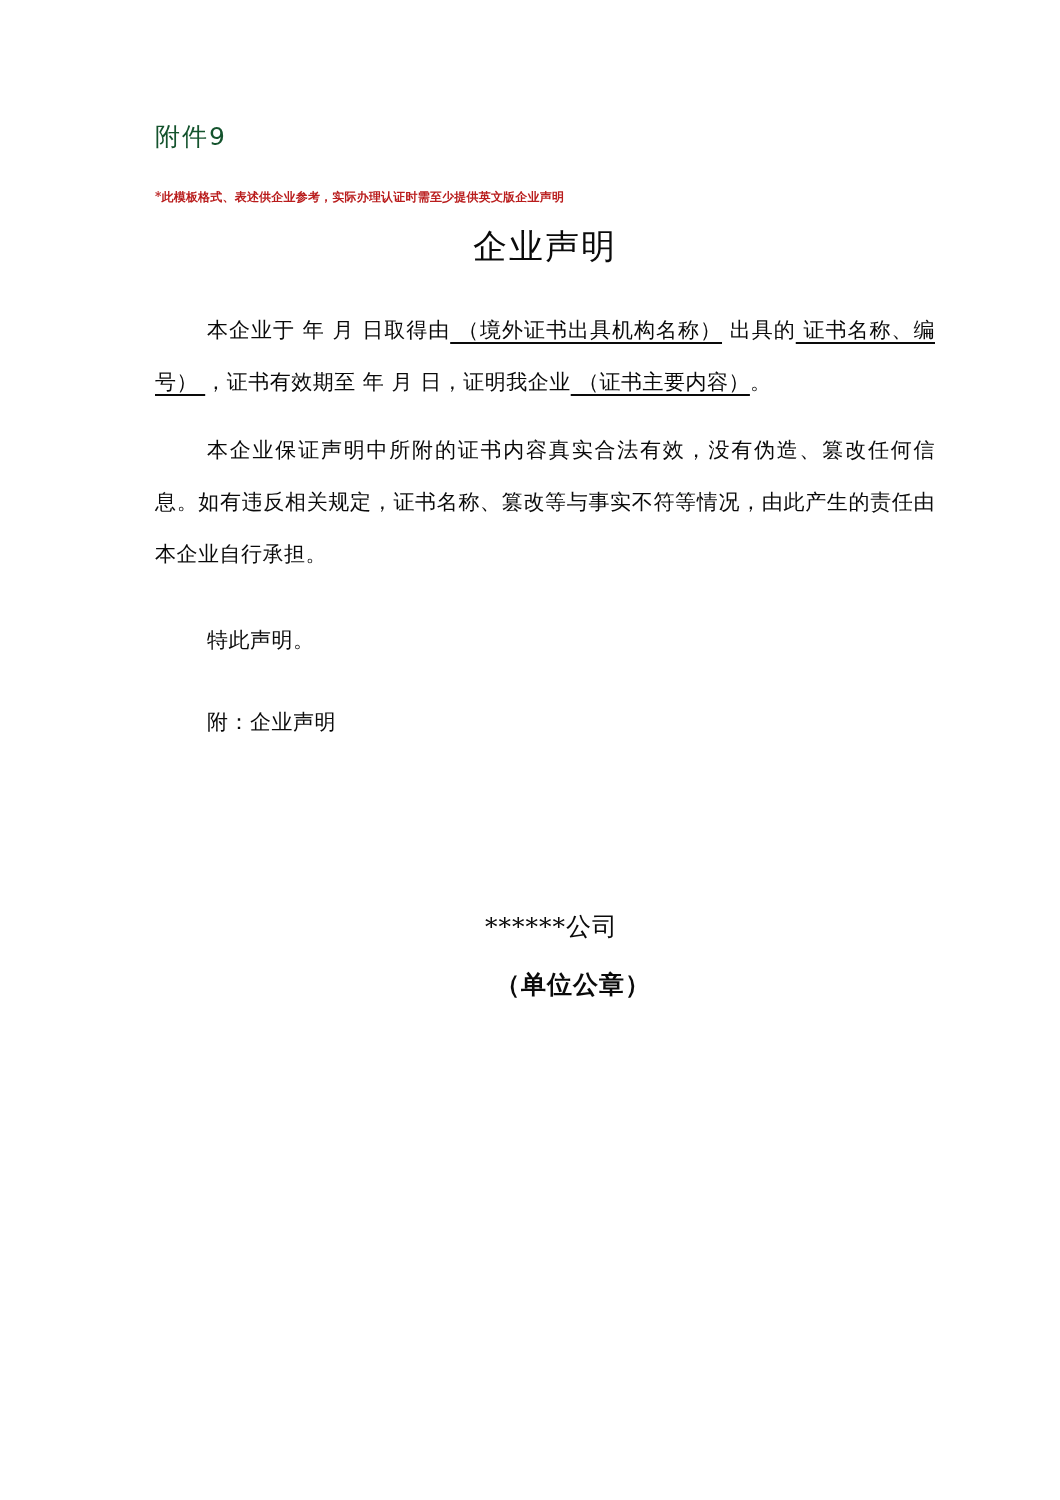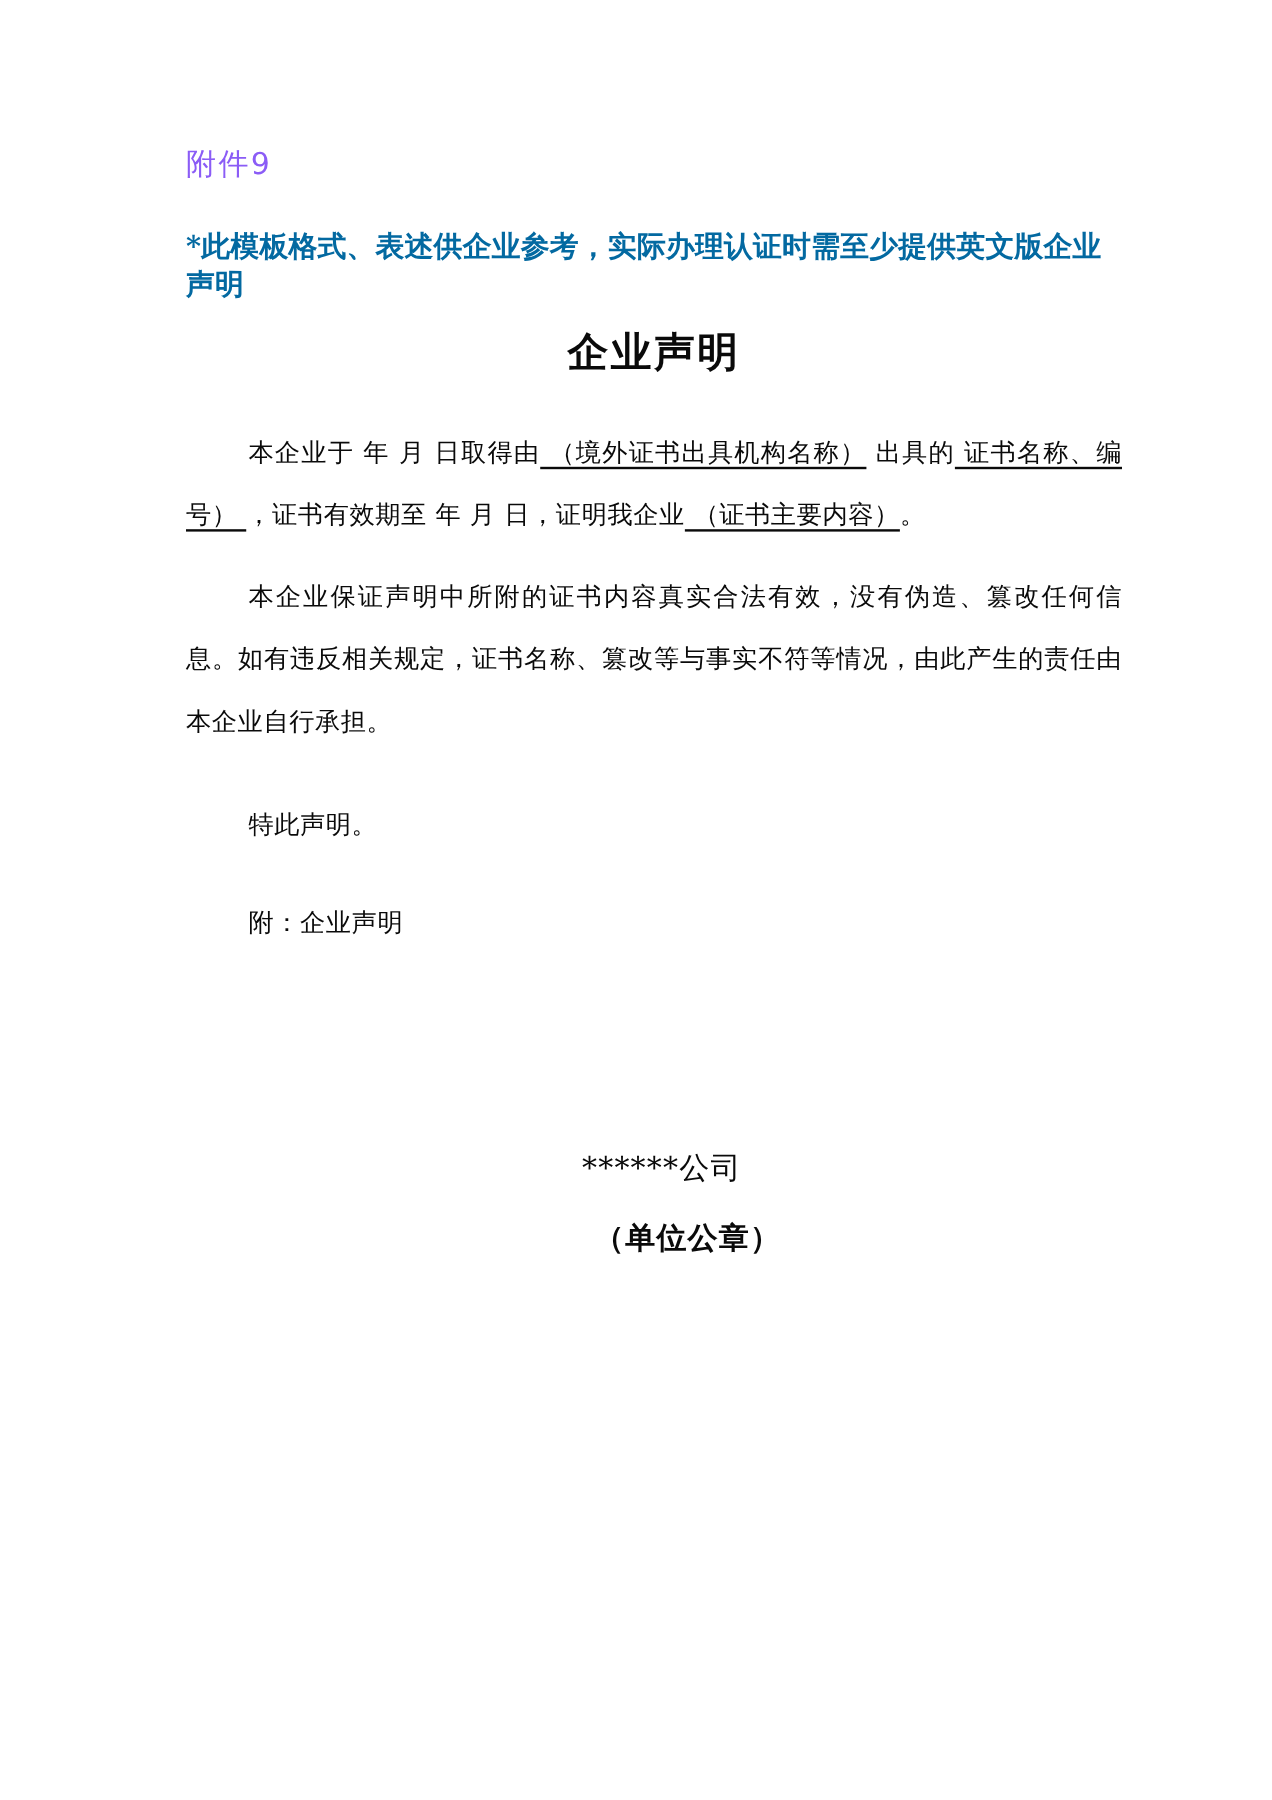--- a/index.html
+++ b/index.html
@@ -16,39 +16,39 @@
     color: #0a0a0a;
     overflow: hidden;
   }
   .content {
     position: absolute;
     left: 155px;
     top: 120px;
     width: 780px;
   }
   .attach-label {
-    color: #8b5cf6;
+    color: #14532d;
     font-size: 25px;
     letter-spacing: 2px;
     margin: 0 0 36px 0;
     font-family: "DejaVu Sans", "Liberation Sans", sans-serif;
     font-weight: 400;
   }
   .red-note {
-    color: #0369a1;
+    color: #b91c1c;
     font-weight: bold;
-    font-size: 24px;
+    font-size: 12px;
     margin: 0 0 18px 0;
     letter-spacing: 0.2px;
     font-family: "DejaVu Serif", "Liberation Serif", serif;
   }
   .doc-title {
     text-align: center;
     font-size: 34px;
-    font-weight: bold;
+    font-weight: normal;
     letter-spacing: 2px;
     margin: 14px 0 34px 0;
     font-family: "DejaVu Sans", "Liberation Sans", sans-serif;
   }
   .para {
     font-size: 21px;
     line-height: 52px;
     text-align: justify;
     text-justify: inter-ideograph;
     margin: 0 0 6px 0;

